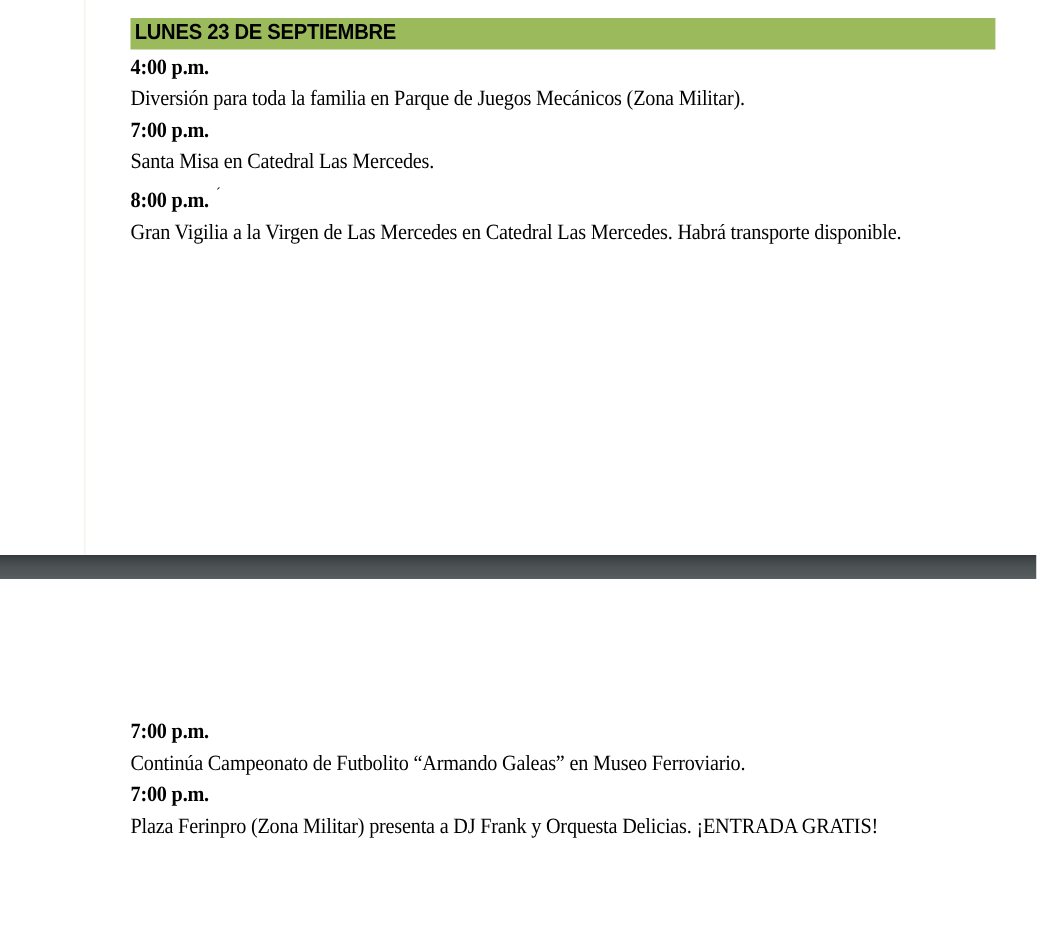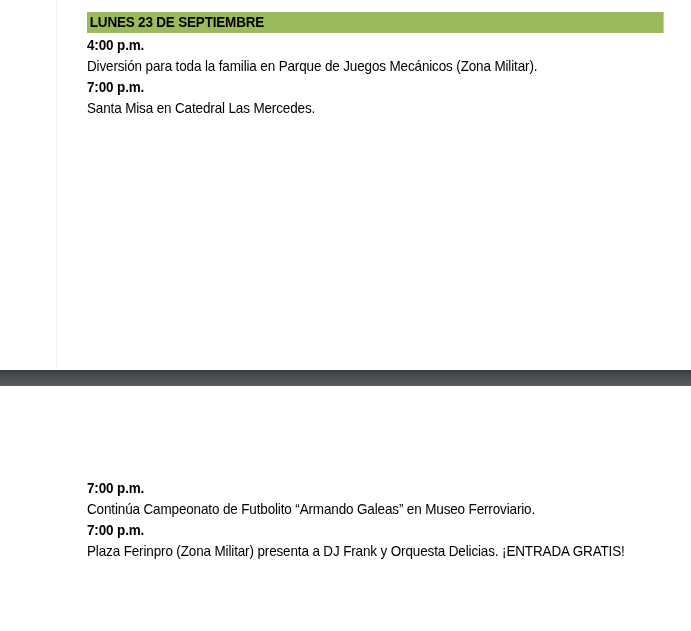--- a/index.html
+++ b/index.html
@@ -78,20 +78,21 @@
   }
   .day-header-inner {
     display: inline-block;
   }
 
   
   .events {
     margin: 0;
     padding: 0;
     list-style: none;
+    font-family: Liberation Serif, serif;
   }
   .event {
     margin: 0;
     padding: 0;
   }
   .event-time {
     font-weight: bold;
     font-size: 14.5px;
     line-height: 21px;
     letter-spacing: -0.15px;
@@ -151,20 +152,24 @@
 
       <ul class="events" id="events-top">
           <li class="event">
             <div class="event-time">4:00 p.m.</div>
             <div class="event-desc">Diversión para toda la familia en Parque de Juegos Mecánicos (Zona Militar).</div>
           </li>
           <li class="event">
             <div class="event-time">7:00 p.m.</div>
             <div class="event-desc">Santa Misa en Catedral Las Mercedes.</div>
           </li>
+          <li class="event">
+            <div class="event-time">8:00 p.m.<span class="time-mark">´</span></div>
+            <div class="event-desc">Gran Vigilia a la Virgen de Las Mercedes en Catedral Las Mercedes. Habrá transporte disponible.</div>
+          </li>
         </ul>
 
     </div>
   </div>
 
   <div class="page-break-bar"></div>
 
   <div class="section-bottom">
     <div class="content-col">
       <ul class="events" id="events-bottom">

